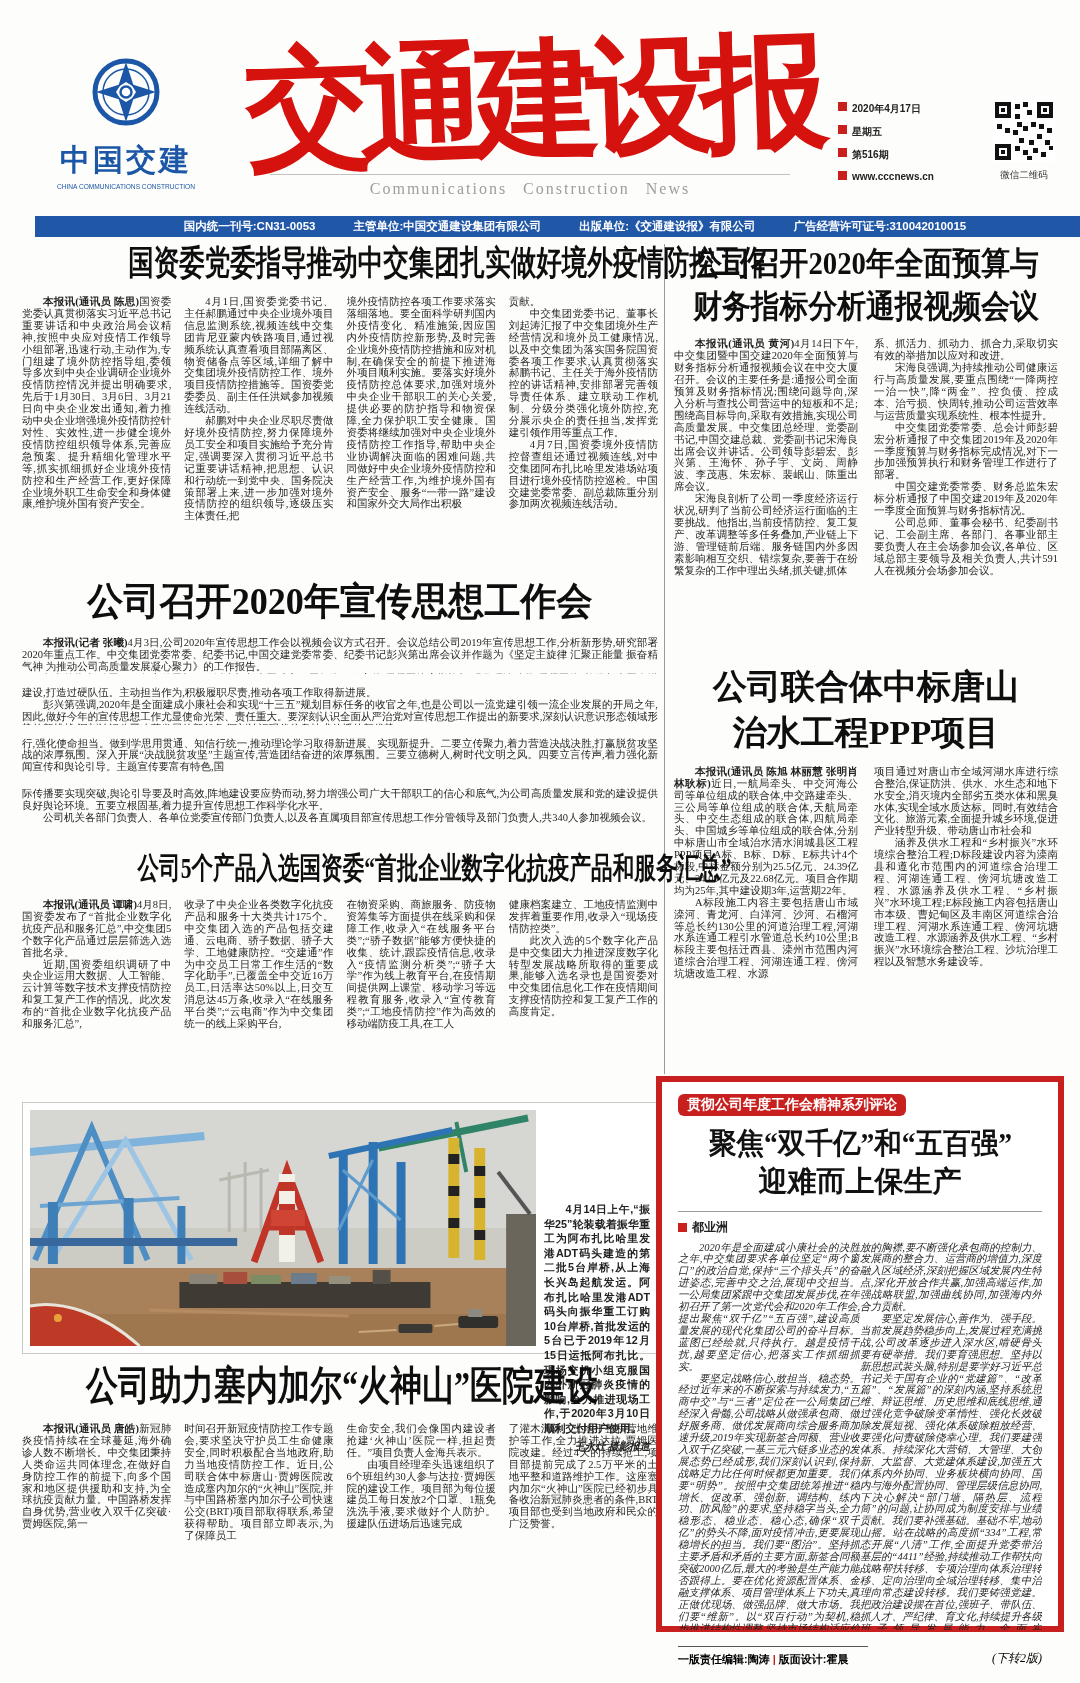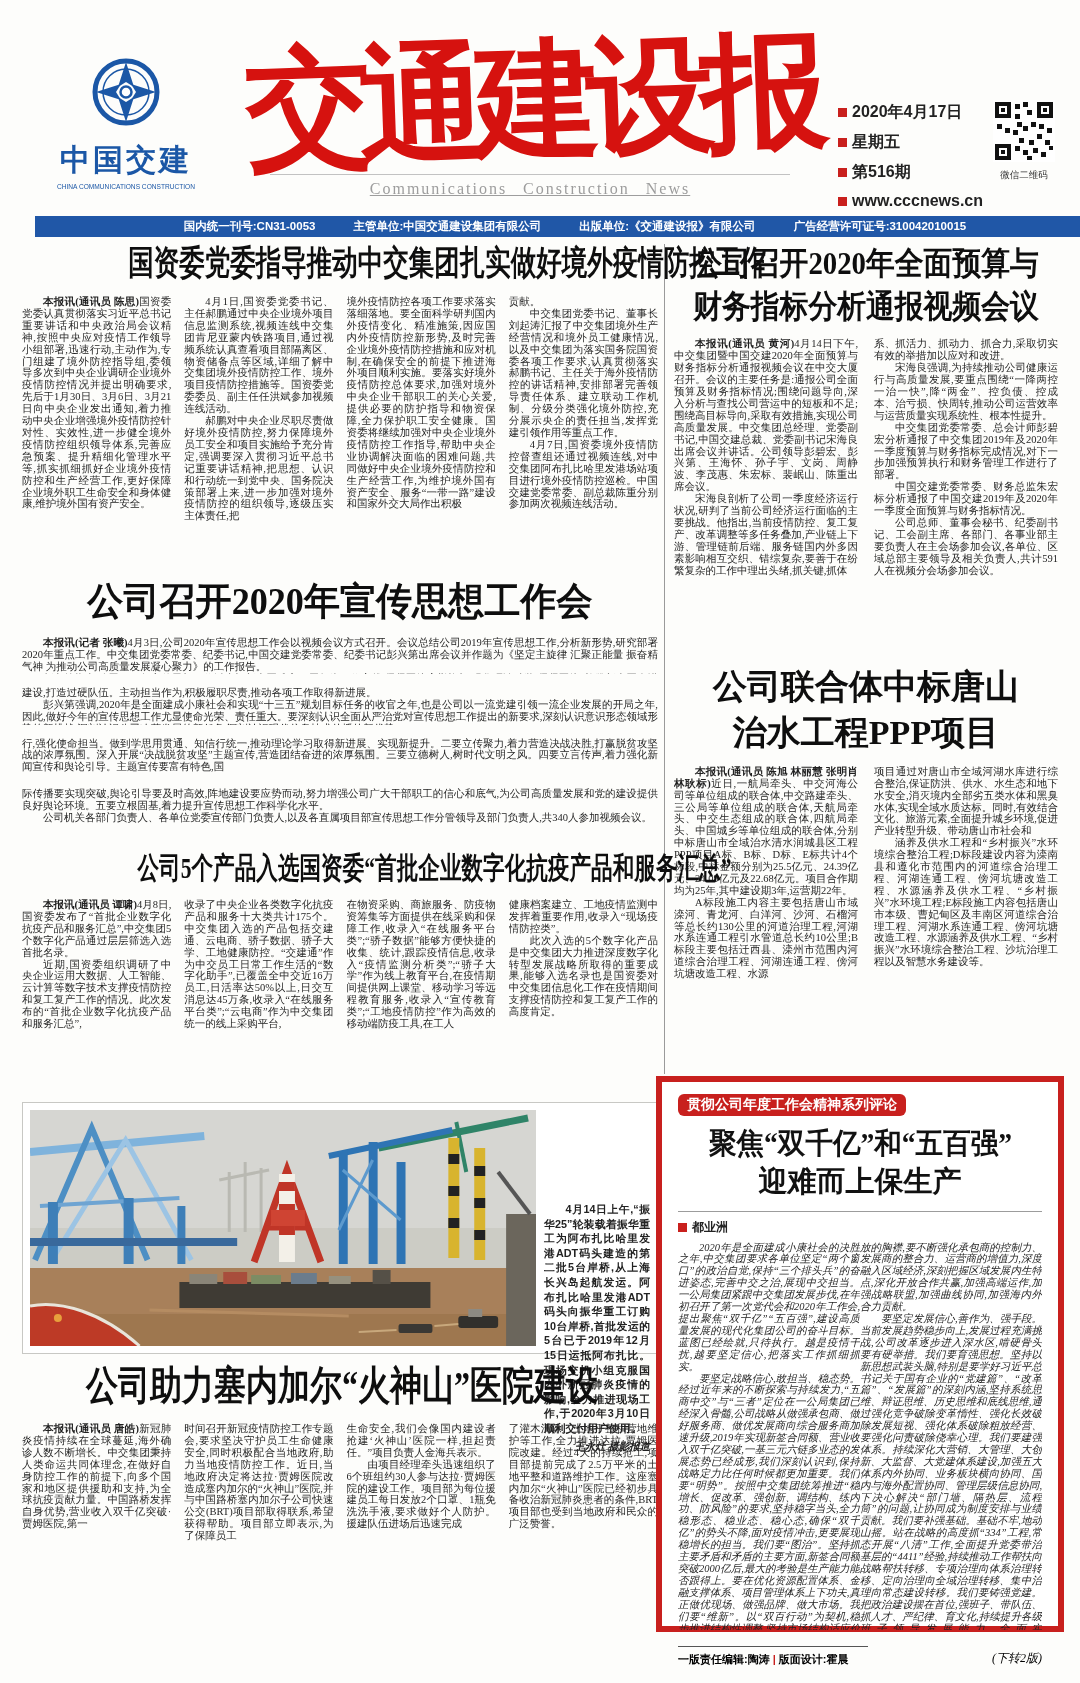--- a/index.html
+++ b/index.html
@@ -10,23 +10,23 @@
 
   
   .logo { left:46px; top:52px; width:160px; text-align:center; }
   .logo-cn { font-size:30px; font-weight:900; color:#1b57a6; letter-spacing:3px; margin-top:4px;
              font-family:"Liberation Sans",sans-serif; }
   .logo-en { font-size:6.6px; color:#1b57a6; margin-top:2px; font-family:"Liberation Sans",sans-serif; }
   .title-wrap { left:210px; top:34px; width:640px; text-align:center; }
   .paper-title { font-size:128px; line-height:1.05; font-weight:900; color:#d6120f;
                  letter-spacing:-14px; transform:rotate(-2deg); white-space:nowrap; }
   .paper-sub { margin:6px 60px 0 60px; border-top:1px solid #c2c2c2; padding-top:5px;
-               color:#9d9d9d; font-size:16px; letter-spacing:2px; word-spacing:10px;text-decoration:underline; }
+               color:#9d9d9d; font-size:16px; letter-spacing:2px; word-spacing:10px; }
   .issue { left:838px; top:102px; width:150px; font-family:"Liberation Sans",sans-serif; }
-  .issue-row { display:flex; align-items:center; margin-bottom:9px; font-size:16px; font-weight:bold; color:#222; }
+  .issue-row { display:flex; margin-bottom:9px; font-size:10px; font-weight:bold; color:#222; }
   .sq { display:inline-block; width:9px; height:9px; background:#c9201d; margin-right:5px; flex:0 0 auto; }
   .qr-wrap { left:992px; top:100px; width:64px; text-align:center; }
   .qr-label { font-size:9.5px; color:#333; margin-top:3px; font-family:"Liberation Sans",sans-serif; }
 
   
   .infobar { left:0; top:216px; width:1080px; height:21px; background:#2057a7; color:#fff;
              display:flex; align-items:center; justify-content:center; gap:38px;
              font-size:11.5px; font-weight:bold; font-family:"Liberation Sans",sans-serif;margin-left:35px; }
 
   
@@ -344,21 +344,21 @@
     </div>
   </div>
 
   <div class="abs" style="left:22px; top:1358px; width:636px;">
     <div class="hl" style="font-size:40px;"><span class="sx80">公司助力塞内加尔“火神山”医院建设</span></div>
     <div class="cols bt" style="height:176px;">
       <div class="col">
         <p class="para"><b class="byline">本报讯(通讯员 唐皓)</b><span>新冠肺炎疫情持续在全球蔓延,海外确诊人数不断增长。中交集团秉持人类命运共同体理念,在做好自身防控工作的前提下,向多个国家和地区提供援助和支持,为全球抗疫贡献力量。中国路桥发挥自身优势,营业收入双千亿突破·贾姆医院,第一</span></p>
       </div>
       <div class="col cont">
-          <p class="para">时间召开新冠疫情防控工作专题会,要求坚决守护员工生命健康安全,同时积极配合当地政府,助力当地疫情防控工作。近日,当地政府决定将达拉·贾姆医院改造成塞内加尔的“火神山”医院,并与中国路桥塞内加尔子公司快速公交(BRT)项目部取得联系,希望获得帮助。项目部立即表示,为了保障员工</p>
+          <p class="para">时间召开新冠疫情防控工作专题会,要求坚决守护员工生命健康安全,同时积极配合当地政府,助力当地疫情防控工作。近日,公司联合体中标唐山·贾姆医院改造成塞内加尔的“火神山”医院,并与中国路桥塞内加尔子公司快速公交(BRT)项目部取得联系,希望获得帮助。项目部立即表示,为了保障员工</p>
         </div>
       <div class="col cont">
           <p class="para">生命安全,我们会像国内建设者抢建‘火神山’医院一样,担起责任。”项目负责人金海兵表示。</p>
           <p class="para">由项目经理牵头迅速组织了6个班组约30人参与达拉·贾姆医院的建设工作。项目部为每位援建员工每日发放2个口罩、1瓶免洗洗手液,要求做好个人防护。援建队伍进场后迅速完成</p>
         </div>
       <div class="col cont">
           <p class="para">了灌木清除、土地平整和营地维护等工作,全力推进达拉·贾姆医院改建。经过4天的持续抢工,项目部提前完成了2.5万平米的土地平整和道路维护工作。这座塞内加尔“火神山”医院已经初步具备收治新冠肺炎患者的条件,BRT项目部也受到当地政府和民众的广泛赞誉。</p>
         </div>
     </div>
   </div>

